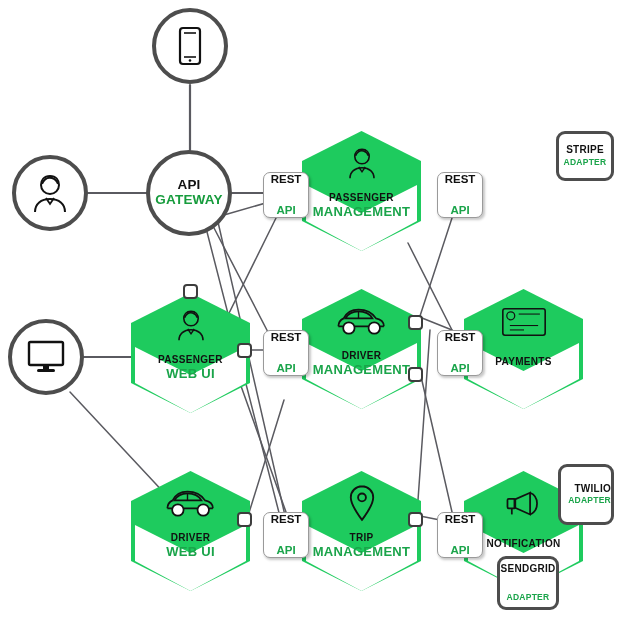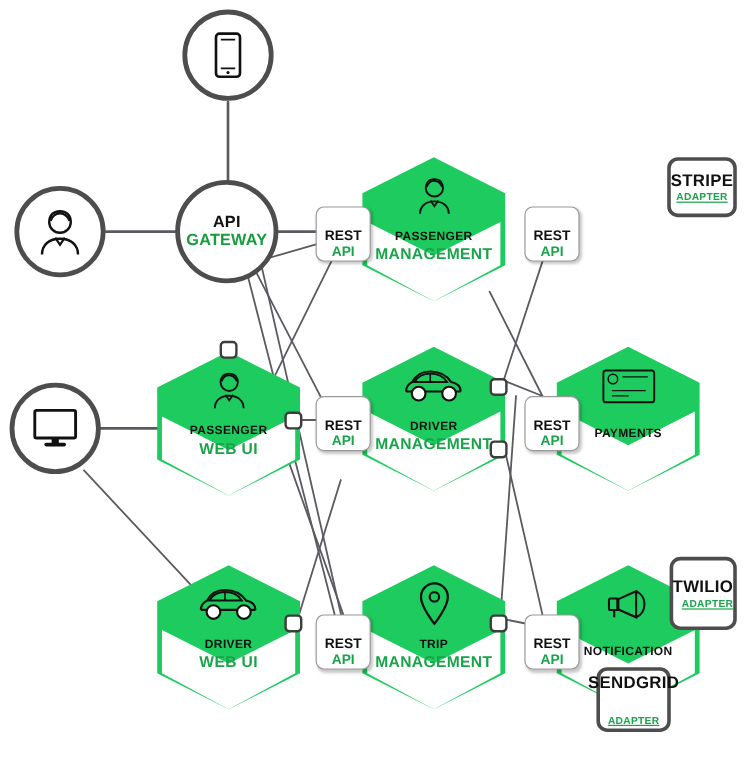--- a/index.html
+++ b/index.html
@@ -113,21 +113,21 @@
     z-index: 6;
     width: 46px;
     height: 46px;
     background: #ffffff;
     border: 1.6px solid #9a9a9a;
     border-radius: 7px;
     box-shadow: 1.5px 2px 2.5px rgba(0,0,0,0.22);
     display: flex;
     flex-direction: column;
     align-items: center;
-    justify-content: flex-end;
+    justify-content: space-between;
     box-sizing: border-box;
   }
   .rest-chip .r-top {
     font-size: 11.5px;
     font-weight: bold;
     color: #111111;
     line-height: 1.12;
   }
   .rest-chip .r-bot {
     font-size: 11.5px;
@@ -144,33 +144,32 @@
     border: 3.5px solid #4d4d4d;
     border-radius: 9px;
     display: flex;
     flex-direction: column;
     align-items: center;
     justify-content: center;
     box-sizing: border-box;
     text-align: center;
   }
   .adapter-box .a-top {
-    font-size: 14px;
+    font-size: 10px;
     font-weight: bold;
     color: #111111;
     letter-spacing: .25px;
     line-height: 1.25;
   }
   .adapter-box .a-bot {
     font-size: 8.5px;
     font-weight: bold;
     color: #1aa44a;
     letter-spacing: .25px;
     line-height: 1.25;
-    text-decoration: underline;
   }
 
   
   .port {
     position: absolute;
     z-index: 7;
     width: 15px;
     height: 15px;
     background: #ffffff;
     border: 2.2px solid #3d3d3d;

